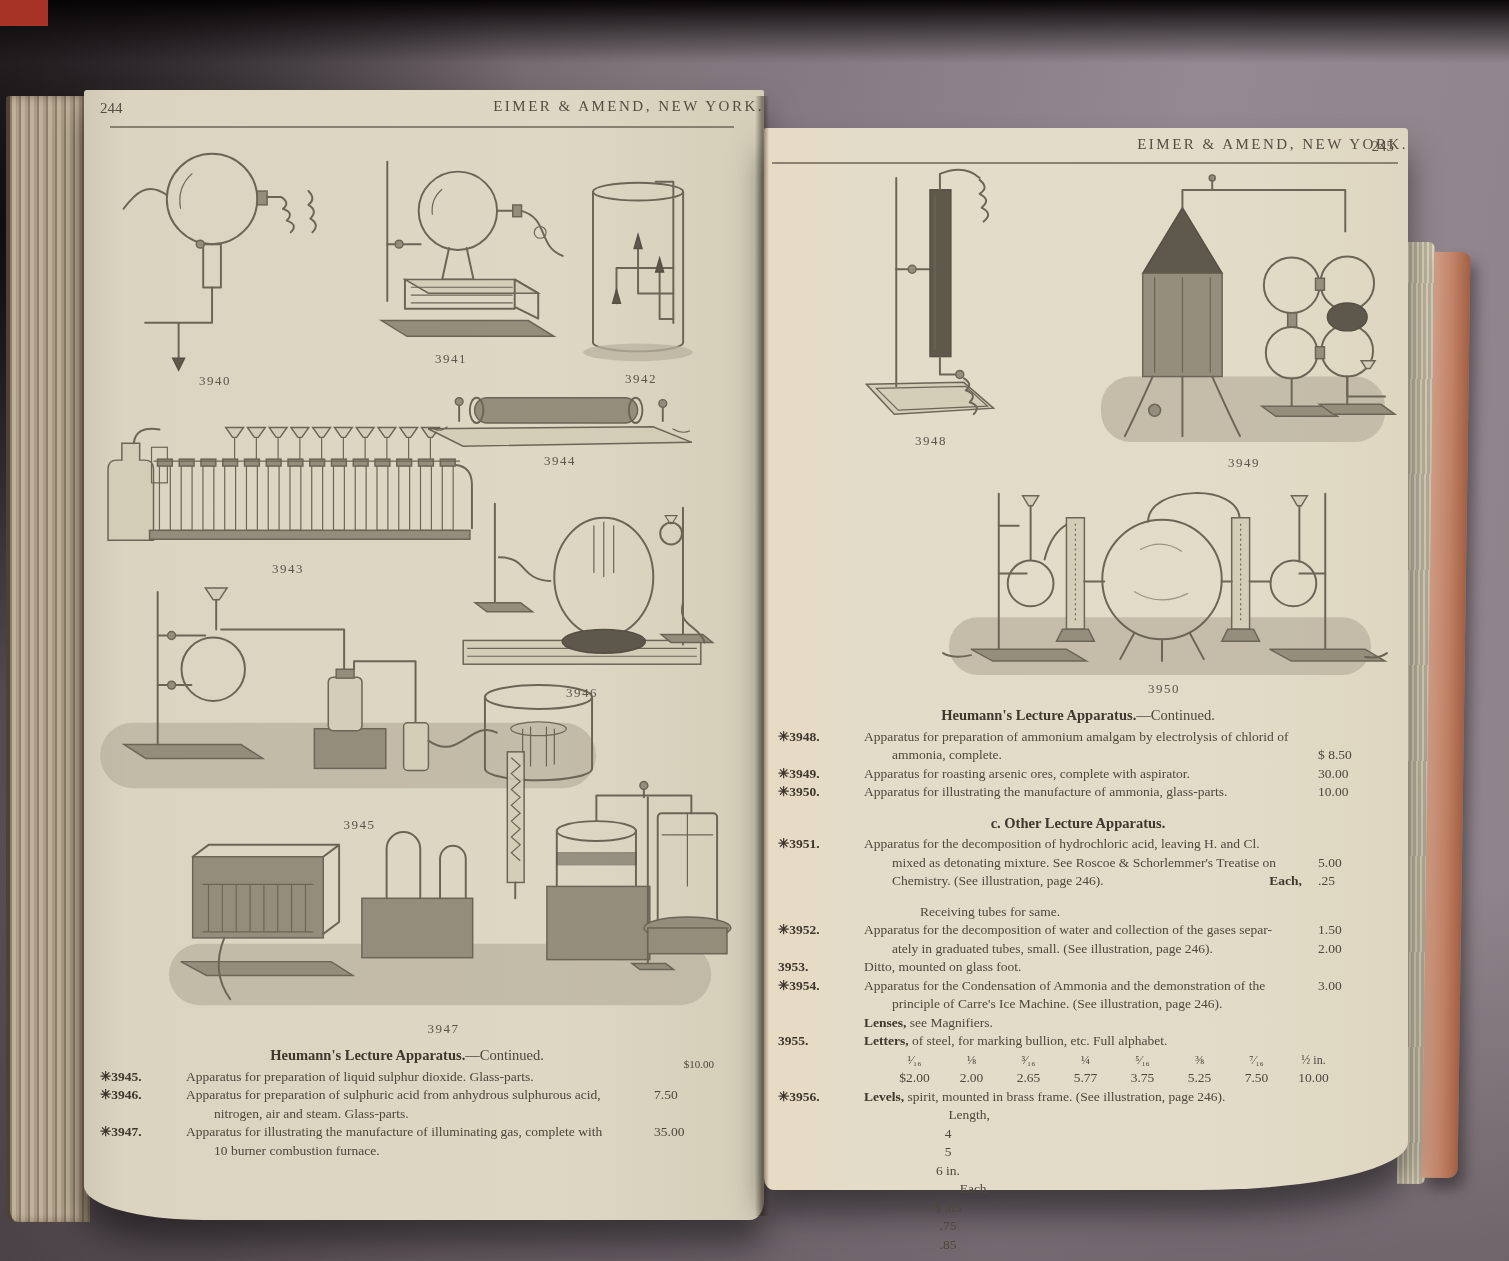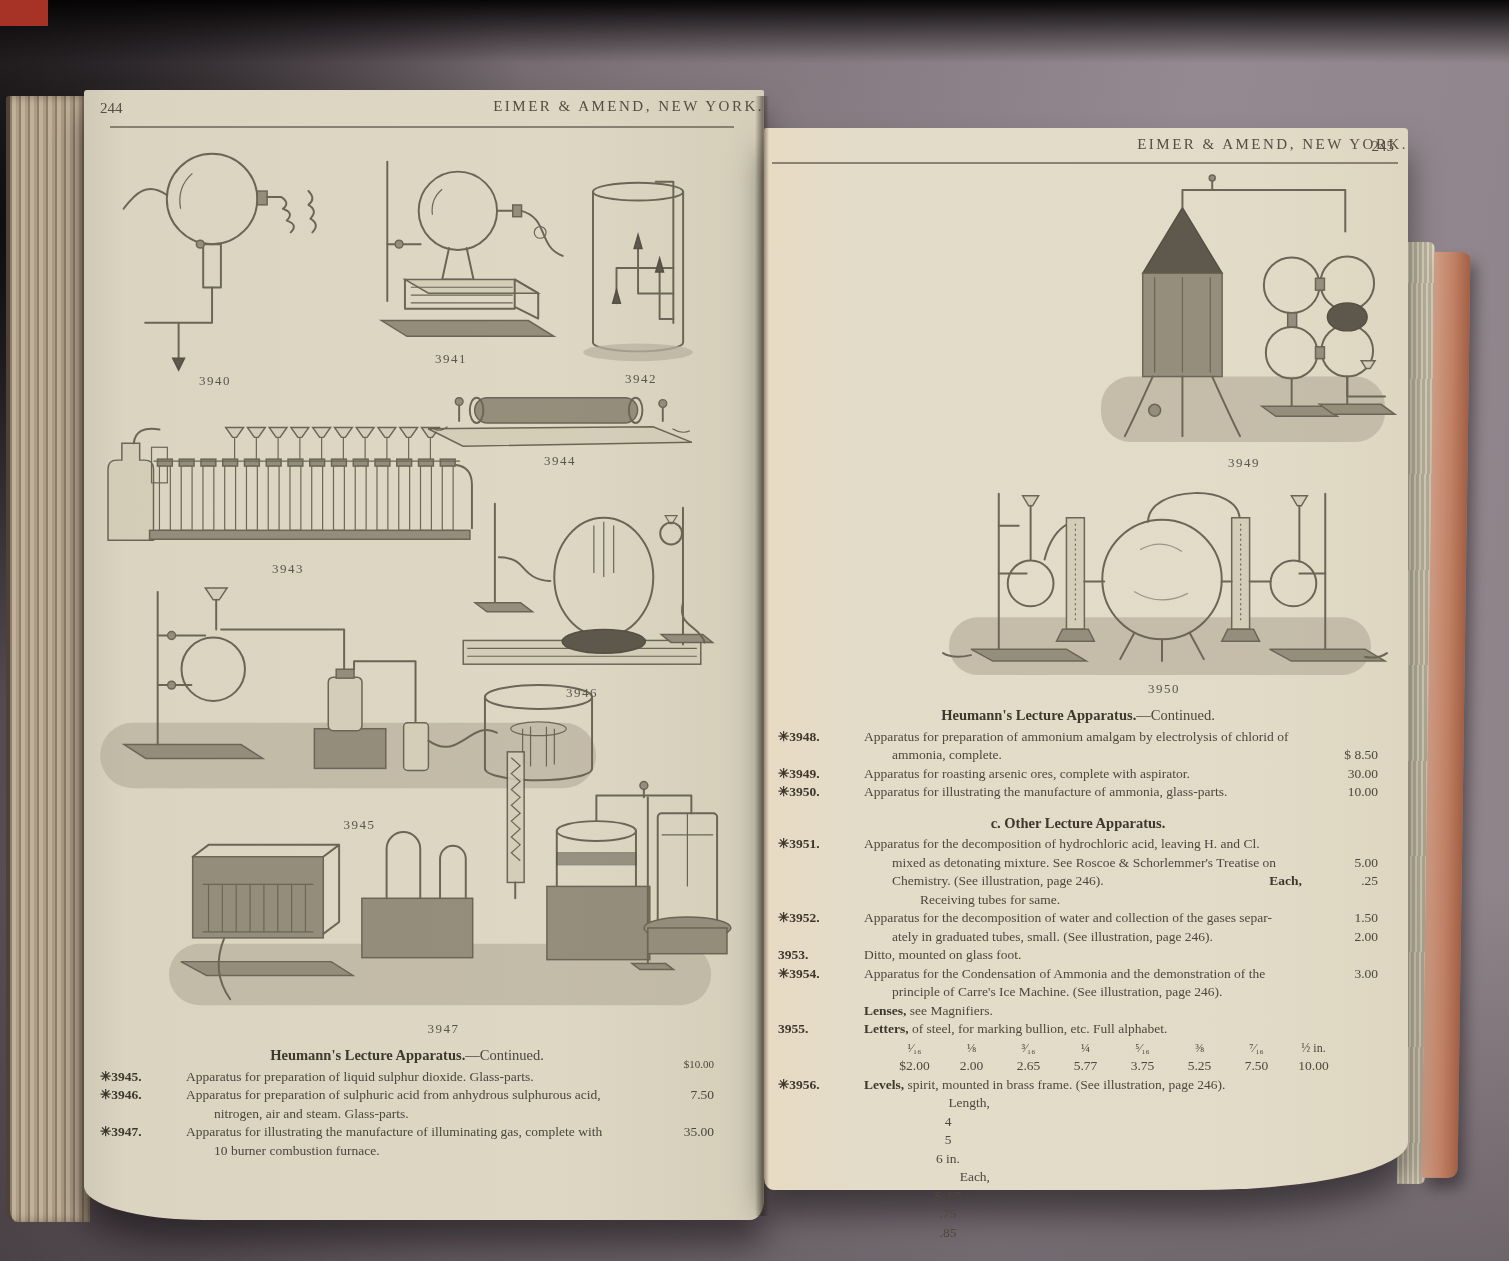--- a/index.html
+++ b/index.html
@@ -51,23 +51,23 @@
   .fl{fill:#d3cdb8;stroke:#5d5648;stroke-width:1.5;}
   .sh{fill:#b5ae9b;stroke:none;opacity:.75;}
   
   .txtblock{position:absolute;font-size:13.5px;line-height:18.5px;}
   .sec-head{position:relative;text-align:center;font-size:14.5px;margin-bottom:3px;}
   .b{font-weight:bold;color:#3e372d;}
   .row{display:flex;align-items:baseline;}
   .n{width:86px;font-weight:bold;color:#3e372d;white-space:nowrap;flex:none;}
   .t{flex:1;}
   .ti .t{padding-left:28px;}
-  .ti2 .t{padding-left:56px;}
+  .ti2 .t{padding-left:56px;margin-top:12px;}
   .pl{font-weight:bold;color:#3e372d;margin-right:16px;white-space:nowrap;}
-  .p{width:60px;text-align:right;flex:none;white-space:nowrap;}
+  .p{width:60px;text-align:left;flex:none;white-space:nowrap;}
   .price-top{position:absolute;right:0;top:9px;font-size:11px;font-weight:normal;color:#4d463c;}
   .minitable{display:flex;margin-left:108px;}
   .minitable .c{width:57px;text-align:center;}
   .lvl{display:flex;margin-left:140px;flex-direction:column;}
   .lvl .lab{width:72px;text-align:right;}
   .lvl .c{width:60px;text-align:center;}
   .sub{font-size:12px;}
 </style>
 </head>
 <body>
@@ -307,20 +307,37 @@
     </div>
   </div>
 
   <div class="page page-right">
     <div class="hdr">
       <span class="title">EIMER &amp; AMEND, NEW YORK.</span>
       <span class="folio" style="right:14px">245</span>
       <div class="rule" style="left:8px;right:10px;top:26px"></div>
     </div>
 
+    <div class="fig" style="left:92px;top:36px;width:150px">
+      <svg width="150" height="268" viewBox="0 0 150 270">
+        <path class="fl" d="M10 222 L108 220 L138 246 L38 252 z"></path>
+        <path class="th" d="M20 226 L110 224 L132 244 L42 248 z"></path>
+        <line class="ln" x1="40" y1="14" x2="40" y2="224"></line>
+        <line class="ln" x1="40" y1="106" x2="76" y2="106"></line>
+        <circle class="fm" cx="56" cy="106" r="4"></circle>
+        <rect class="fd" x="74" y="26" width="21" height="168"></rect>
+        <line class="th" x1="79" y1="32" x2="79" y2="188" stroke="#9a927e"></line>
+        <path class="ln" d="M84 26 V10 q24 -10 40 4"></path>
+        <path class="ln" d="M124 16 q10 8 0 14 q12 6 2 14 q12 6 2 14"></path>
+        <path class="ln" d="M84 194 V212 H100"></path>
+        <circle class="fm" cx="104" cy="212" r="4"></circle>
+        <path class="ln" d="M108 216 q10 6 2 12 q12 4 4 12 q12 4 4 12"></path>
+      </svg>
+      <span class="cap">3948</span>
+    </div>
 
     <div class="fig" style="left:330px;top:46px;width:300px">
       <svg width="300" height="280" viewBox="0 0 300 282">
         <rect class="sh" x="6" y="204" width="286" height="66" rx="30"></rect>
         <path class="fd" d="M48 100 L88 34 L128 100 z"></path>
         <rect class="fm" x="48" y="100" width="80" height="104"></rect>
         <path class="th" d="M60 104 V200 M88 104 V200 M116 104 V200"></path>
         <path class="ln" d="M58 204 Q40 244 30 264 M88 204 V264 M118 204 Q136 244 146 264"></path>
         <circle class="fm" cx="60" cy="238" r="6"></circle>
         <path class="ln" d="M88 34 V16 H252 V58"></path>

